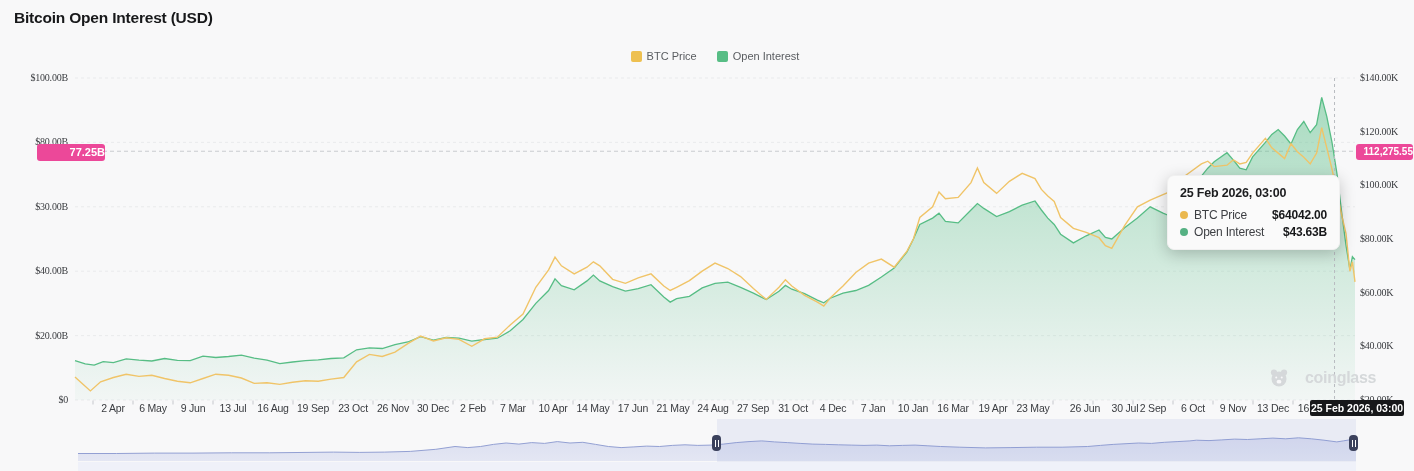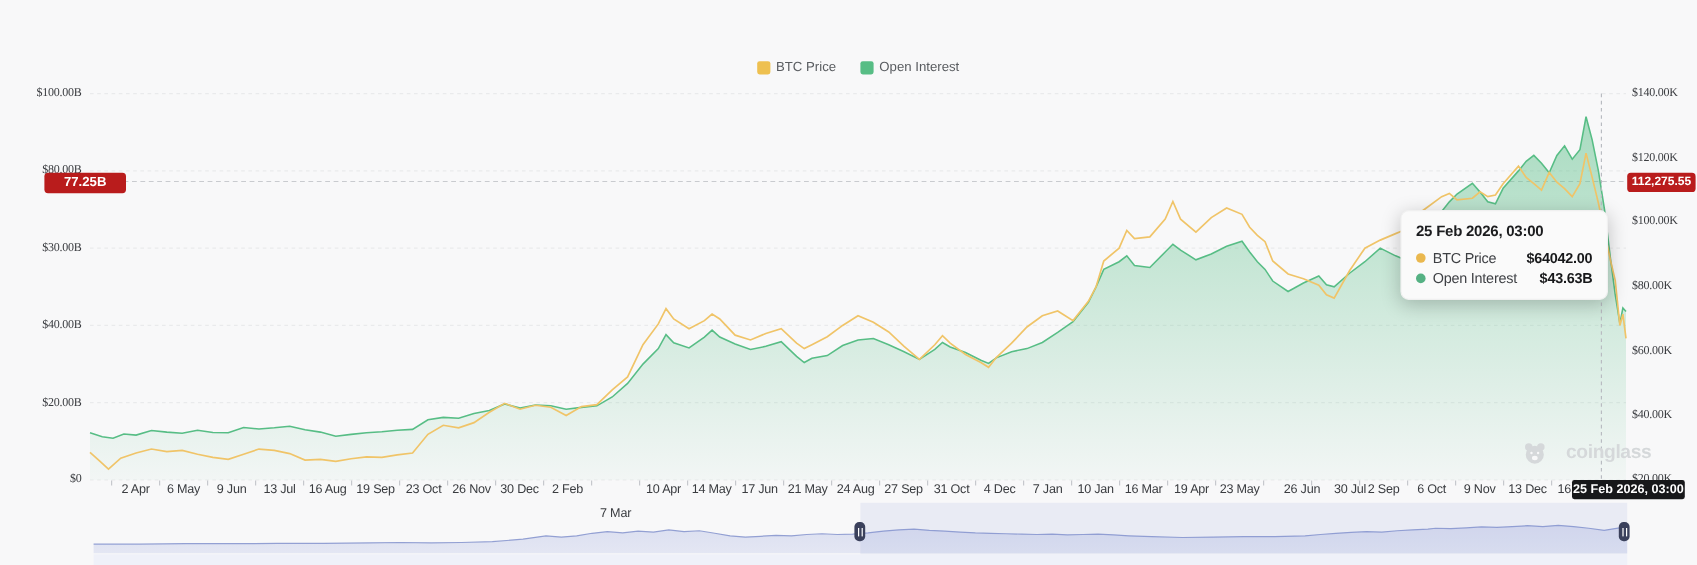--- a/index.html
+++ b/index.html
@@ -11,22 +11,22 @@
        justify-content:center;gap:20px;align-items:center;}
   .legend-item{display:flex;align-items:center;gap:5px;cursor:pointer;}
   .legend-swatch{width:11px;height:11px;border-radius:2px;display:inline-block;}
   .legend-label{font-size:11px;color:#595c60;}
   svg.layer{position:absolute;left:0;top:0;}
   .axis-label{position:absolute;font-size:10px;color:#3a3c40;letter-spacing:-0.2px;
        white-space:nowrap;font-family:Liberation Serif, serif;}
   .axis-label.left{text-align:right;width:62px;}
   .x-label{position:absolute;font-size:10.5px;color:#3a3c40;width:60px;text-align:center;
        white-space:nowrap;letter-spacing:-0.2px;}
-  .value-badge{position:absolute;background:#b91c1c;color:#ffffff;font-weight:bold;
-       text-align:center;border-radius:3px;z-index:4;}
+  .value-badge{position:absolute;background:#ec4899;color:#ffffff;font-weight:bold;
+       text-align:right;border-radius:3px;z-index:4;}
   .badge-left{left:37px;top:144px;width:68px;height:17px;line-height:17px;font-size:11px;}
   .badge-right{left:1356px;top:144px;width:57px;height:16px;line-height:16px;font-size:10px;}
   .date-badge{position:absolute;left:1310px;top:400px;width:94px;height:16px;line-height:16px;
        background:#17181a;color:#fff;font-size:10.5px;font-weight:bold;text-align:center;
        border-radius:2px;z-index:6;white-space:nowrap;}
   .tooltip{position:absolute;left:1167px;top:175px;width:173px;height:75px;box-sizing:border-box;
        background:#fafafa;border:1px solid #f0f0f0;border-radius:7px;padding:10px 12px 8px 12px;
        box-shadow:0 4px 16px rgba(0,0,0,0.22);z-index:7;}
   .tooltip-title{font-size:12.5px;font-weight:bold;color:#1b1c1e;margin-bottom:8px;letter-spacing:-0.2px;}
   .tooltip-row{display:flex;align-items:center;gap:6px;font-size:12px;color:#3d3f43;
@@ -40,20 +40,21 @@
        border-radius:4px;z-index:5;display:flex;align-items:center;justify-content:center;
        gap:2px;cursor:ew-resize;}
   .nav-handle .grip{width:1px;height:7px;background:#ffffff;display:block;}
   .nav-track{position:absolute;left:78px;top:462px;width:1278px;height:9px;background:#eff1f9;}
 </style>
 </head>
 <body>
 
 <div class="app">
 
+  <div class="chart-title">Bitcoin Open Interest (USD)</div>
 
   <div class="legend">
     <div class="legend-item">
       <span class="legend-swatch" style="background: rgb(238, 192, 80);"></span>
       <span class="legend-label">BTC Price</span>
     </div>
     <div class="legend-item">
       <span class="legend-swatch" style="background: rgb(87, 189, 133);"></span>
       <span class="legend-label">Open Interest</span>
     </div>
@@ -143,21 +144,21 @@
       <div class="x-label" style="left: 83px; top: 402px;">2 Apr</div>
       <div class="x-label" style="left: 123px; top: 402px;">6 May</div>
       <div class="x-label" style="left: 163px; top: 402px;">9 Jun</div>
       <div class="x-label" style="left: 203px; top: 402px;">13 Jul</div>
       <div class="x-label" style="left: 243px; top: 402px;">16 Aug</div>
       <div class="x-label" style="left: 283px; top: 402px;">19 Sep</div>
       <div class="x-label" style="left: 323px; top: 402px;">23 Oct</div>
       <div class="x-label" style="left: 363px; top: 402px;">26 Nov</div>
       <div class="x-label" style="left: 403px; top: 402px;">30 Dec</div>
       <div class="x-label" style="left: 443px; top: 402px;">2 Feb</div>
-      <div class="x-label" style="left: 483px; top: 402px; margin-top: 20px;">7 Mar</div>
+      <div class="x-label" style="left: 483px; top: 402px;">7 Mar</div>
       <div class="x-label" style="left: 523px; top: 402px;">10 Apr</div>
       <div class="x-label" style="left: 563px; top: 402px;">14 May</div>
       <div class="x-label" style="left: 603px; top: 402px;">17 Jun</div>
       <div class="x-label" style="left: 643px; top: 402px;">21 May</div>
       <div class="x-label" style="left: 683px; top: 402px;">24 Aug</div>
       <div class="x-label" style="left: 723px; top: 402px;">27 Sep</div>
       <div class="x-label" style="left: 763px; top: 402px;">31 Oct</div>
       <div class="x-label" style="left: 803px; top: 402px;">4 Dec</div>
       <div class="x-label" style="left: 843px; top: 402px;">7 Jan</div>
       <div class="x-label" style="left: 883px; top: 402px;">10 Jan</div>

